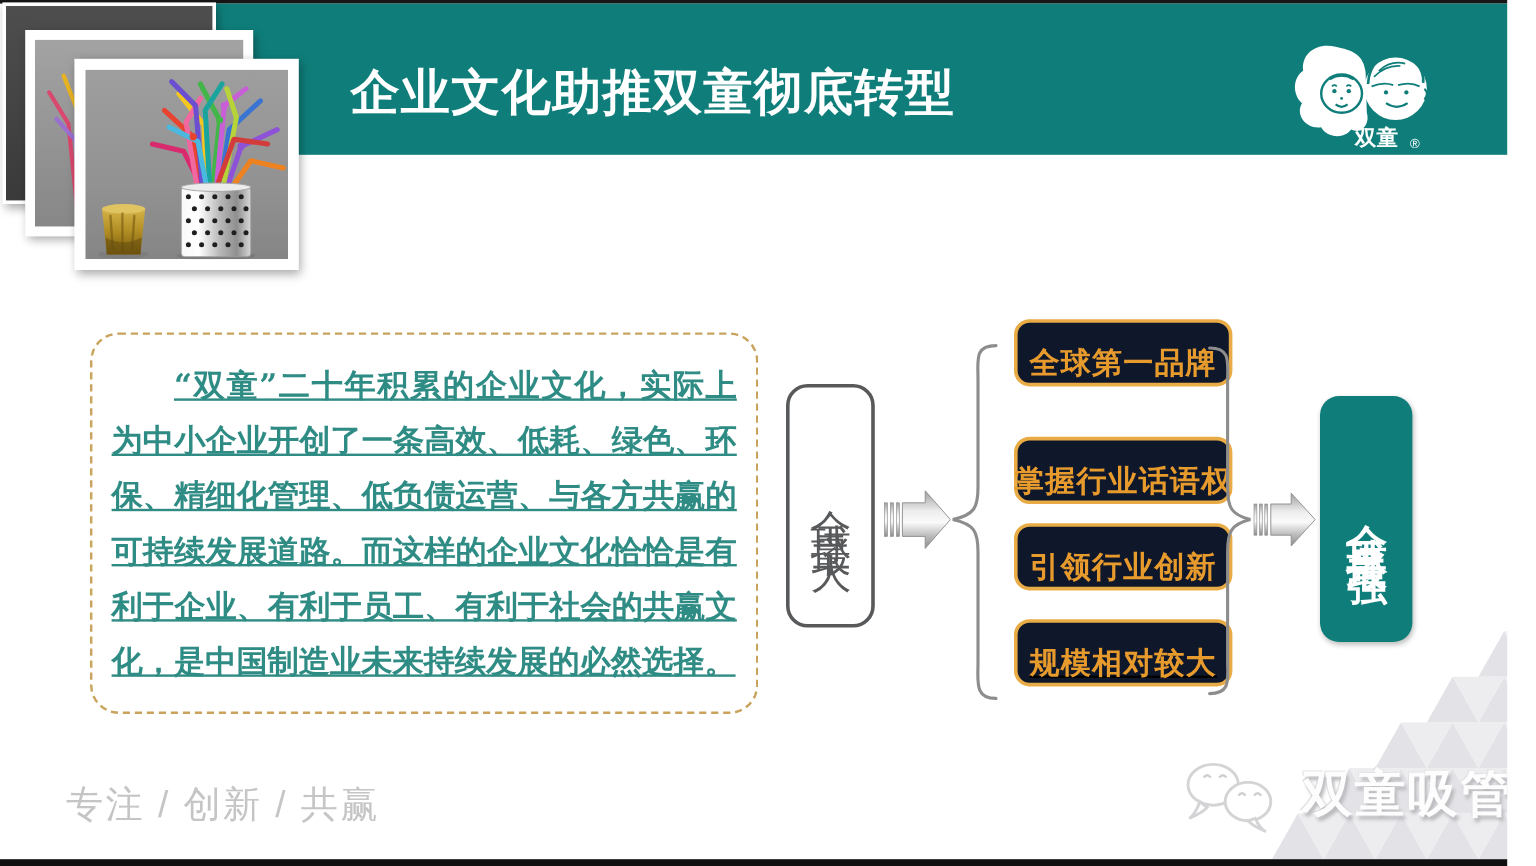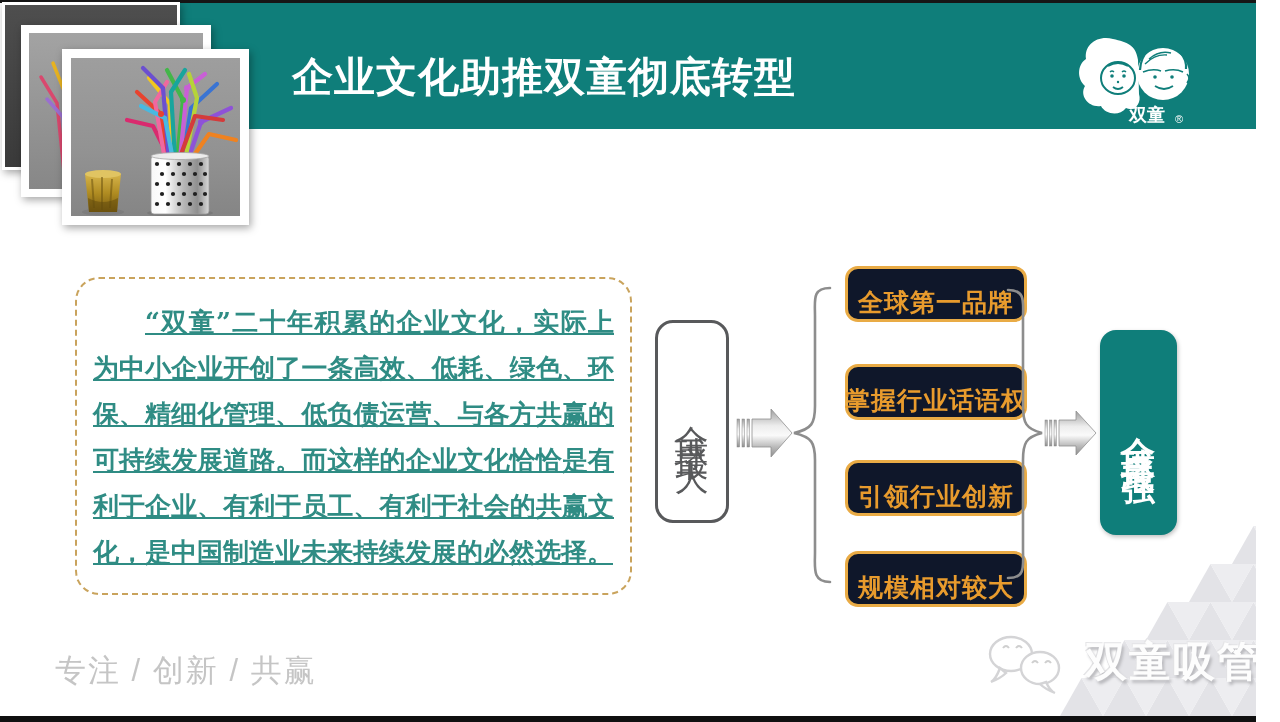--- a/index.html
+++ b/index.html
@@ -47,21 +47,21 @@
 
   #arrow-1{left:736px;top:406px;width:58px;height:54px;}
   #arrow-2{left:1044px;top:408px;width:54px;height:50px;}
   #brace-left{left:784px;top:286px;width:52px;height:298px;}
   #brace-right{left:1002px;top:288px;width:44px;height:292px;}
 
   .item-box{position:absolute;left:823px;width:182px;height:56px;border:3px solid #E9AB45;
             border-radius:13px;box-sizing:border-box;background:#0f172a;display:flex;
             align-items:flex-end;justify-content:center;margin-left:22px;}
   .item-label{color:#E89B2D;font-weight:bold;font-size:25px;letter-spacing:1px;white-space:nowrap;}
-  #item-1{top:266px;} #item-2{top:364px;} #item-3{top:460px;} #item-4{top:551px;}
+  #item-1{top:266px;} #item-2{top:364px;} #item-3{top:436px;} #item-4{top:516px;text-decoration:underline;}
 
   
   #tagline{left:55px;top:650px;font-size:31px;color:#C5C5C5;letter-spacing:2px;white-space:nowrap;}
   #triangle-pattern{left:1060px;top:524px;width:220px;height:192px;}
   #watermark{left:985px;top:622px;width:280px;height:80px;}
   #watermark-icon{position:absolute;left:0;top:8px;width:86px;height:68px;}
   #watermark-text{position:absolute;left:100px;top:12px;font-size:42px;font-weight:bold;
                   color:#fdfdfd;letter-spacing:2px;white-space:nowrap;
                   text-shadow:2px 3px 3px #b9b9bd, -1px -1px 0 #e4e4e6;}
 </style>

